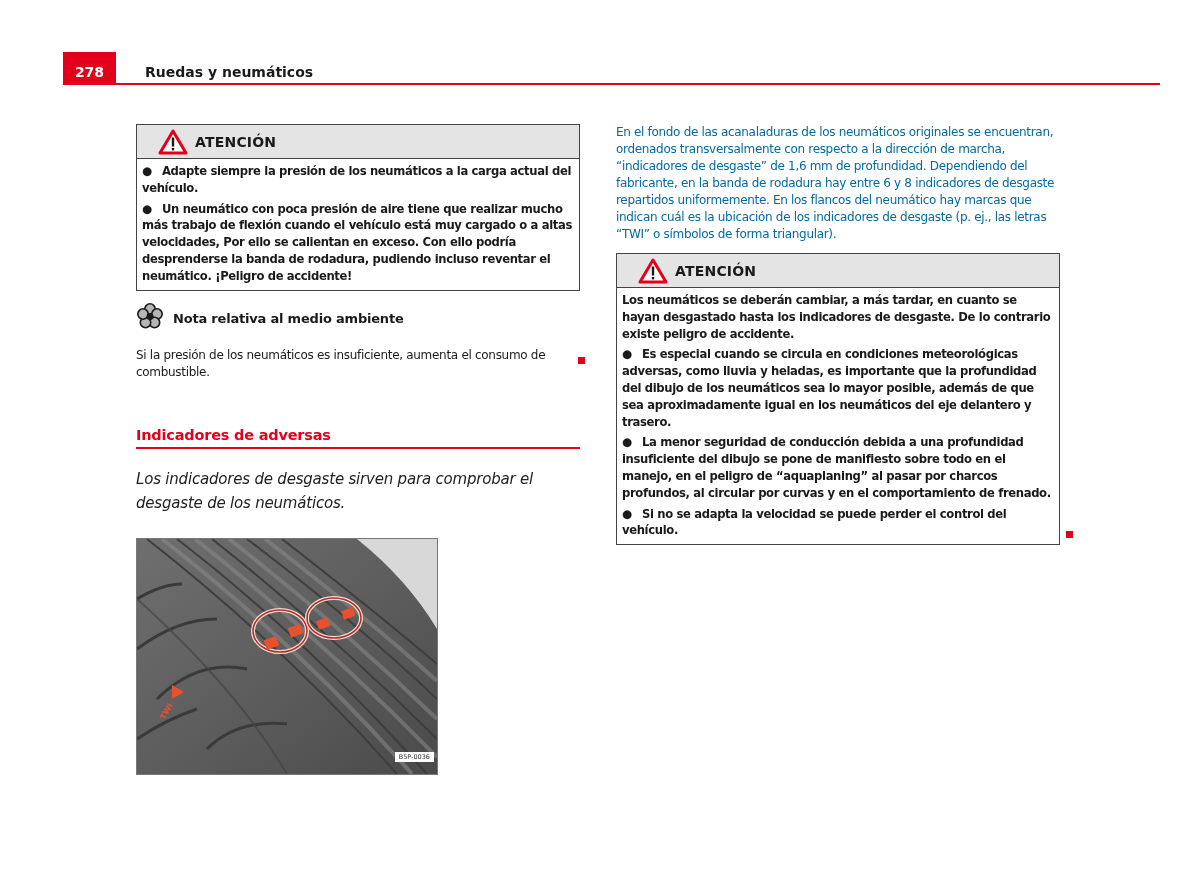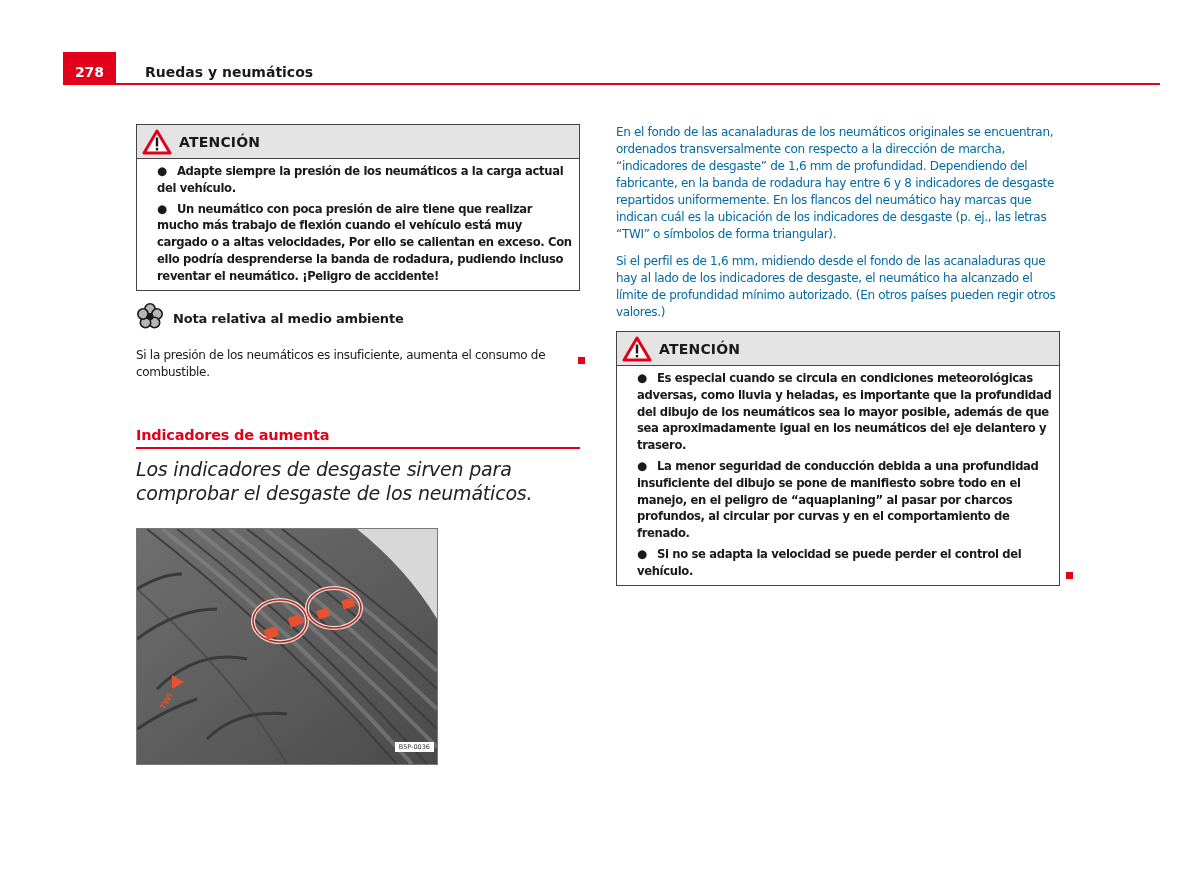--- a/index.html
+++ b/index.html
@@ -18,41 +18,41 @@
       font-family: "DejaVu Sans", sans-serif; color: #1a1a1a;
     }
     .header-rule { position: absolute; left: 0; top: 31px; width: 1097px; height: 2px; background: #e2001a; }
 
     .col-left { position: absolute; left: 136px; top: 124px; width: 444px; }
     .col-right { position: absolute; left: 616px; top: 124px; width: 444px; }
 
     .warn-box { border: 1px solid #444; background: #fff; }
     .warn-head {
       background: #e4e4e4; height: 33px; border-bottom: 1px solid #444; display: flex; align-items: center;
-      padding-left: 5px;
+      padding-left: 21px;
     }
     .warn-icon { width: 30px; height: 26px; display: inline-block; }
     .warn-title { font-weight: bold; font-size: 14px; margin-left: 7px; font-family: "DejaVu Sans", sans-serif; letter-spacing: 0.2px; }
     .warn-body { padding: 4px 5px 5px 5px; font-size: 11.6px; font-weight: bold; line-height: 16.8px; font-family: "DejaVu Sans", sans-serif; letter-spacing: -0.35px; }
-    .warn-body p { margin: 0 0 4px 15px; }
+    .warn-body p { margin: 0 0 4px 0; }
     .warn-body p:last-child { margin-bottom: 0; }
     .bullet { display: inline-block; width: 20px; }
 
     .note { margin-top: 10px; }
     .note-head { display: flex; align-items: center; height: 30px; }
     .flower-icon { width: 28px; height: 28px; display: inline-block; }
     .note-title { font-weight: bold; font-size: 13px; margin-left: 9px; margin-top: 6px; font-family: "DejaVu Sans", sans-serif; letter-spacing: -0.2px; }
     .note-text { font-size: 12px; line-height: 17px; font-family: "DejaVu Sans", sans-serif; letter-spacing: -0.3px; margin-top: 16px; position: relative; }
     .end-mark { position: absolute; width: 7px; height: 7px; background: #e2001a; }
 
     .section-title {
       margin-top: 46px; color: #e2001a; font-weight: bold; font-size: 14.5px; font-family: "DejaVu Sans", sans-serif;
       padding-bottom: 4px; border-bottom: 2px solid #e2001a; letter-spacing: -0.2px;
     }
-    .intro { font-style: italic; font-size: 19px; line-height: 24px; margin-top: 8px; font-family: "DejaVu Sans", sans-serif; letter-spacing: -0.2px; color: #222; }
+    .intro { font-style: italic; font-size: 15px; line-height: 24px; margin-top: 18px; font-family: "DejaVu Sans", sans-serif; letter-spacing: -0.2px; color: #222; }
 
     .figure-wrap { position: relative; margin-top: 23px; height: 237px; }
     .figure { position: absolute; left: 0; top: 0; width: 300px; height: 235px; border: 1px solid #777; overflow: hidden; background: #5d5d5d; }
     .fig-code {
       position: absolute; right: 3px; bottom: 12px; background: #fff; font-size: 6.5px; color: #333;
       padding: 1px 4px; font-family: "DejaVu Sans", sans-serif;
     }
     .caption {
       position: absolute; left: 312px; top: 190px; width: 130px; color: #e2001a; font-weight: bold;
       font-size: 10.5px; line-height: 14.5px; font-family: "DejaVu Sans", sans-serif; letter-spacing: -0.4px;
@@ -104,21 +104,21 @@
         </svg>
       </span>
       <span class="note-title">Nota relativa al medio ambiente</span>
     </div>
     <div class="note-text">
       <span>Si la presión de los neumáticos es insuficiente, aumenta el consumo de combustible.</span>
       <span class="end-mark" style="left: 442px; top: 10px;"></span>
     </div>
   </div>
 
-  <div class="section-title">Indicadores de aumenta</div>
+  <div class="section-title">Indicadores de adversas</div>
   <div class="intro">Los indicadores de desgaste sirven para comprobar el desgaste de los neumáticos.</div>
 
   <div class="figure-wrap">
     <div class="figure">
       <svg width="300" height="235" viewBox="0 0 300 235">
         <defs>
           <linearGradient id="tireg" x1="0" y1="0" x2="1" y2="1">
             <stop offset="0" stop-color="#6f6f6f"></stop>
             <stop offset="0.6" stop-color="#5a5a5a"></stop>
             <stop offset="1" stop-color="#4a4a4a"></stop>
@@ -164,33 +164,33 @@
           <text x="-22" y="4" font-size="8" fill="#e8502f" font-family="DejaVu Sans, sans-serif" font-weight="bold">TWI</text>
         </g>
       </svg>
       <span class="fig-code">B5P-0036</span>
     </div>
   </div>
 </div>
 
 <div class="col-right">
   <p class="para">En el fondo de las acanaladuras de los neumáticos originales se encuentran, ordenados transversalmente con respecto a la dirección de marcha, “indicadores de desgaste” de 1,6 mm de profundidad. Dependiendo del fabricante, en la banda de rodadura hay entre 6 y 8 indicadores de desgaste repartidos uniformemente. En los flancos del neumático hay marcas que indican cuál es la ubicación de los indicadores de desgaste (p. ej., las letras “TWI” o símbolos de forma triangular).</p>
-  <p class="para">Si el perfil es de 1,6 mm, midiendo desde el fondo de las acanaladuras que hay al lado de los indicadores de desgaste, el neumático ha alcanzado el límite de profundidad mínimo autorizado. (En otros países pueden regir otros valores.)</p>
 
   <div class="warn-box warn2">
     <div class="warn-head">
       <span class="warn-icon">
         <svg width="30" height="26" viewBox="0 0 30 26">
           <path d="M15 2 L28 24 L2 24 Z" fill="#fff" stroke="#e2001a" stroke-width="3" stroke-linejoin="round"></path>
           <rect x="13.8" y="8.5" width="2.4" height="9" fill="#1a1a1a"></rect>
           <rect x="13.8" y="19" width="2.4" height="2.4" fill="#1a1a1a"></rect>
         </svg>
       </span>
       <span class="warn-title">ATENCIÓN</span>
     </div>
     <div class="warn-body">
+      <p>Los neumáticos se deberán cambiar, a más tardar, en cuanto se hayan desgastado hasta los indicadores de desgaste. De lo contrario existe peligro de accidente.</p>
       <p><span class="bullet">●</span><span>Es especial cuando se circula en condiciones meteorológicas adversas, como lluvia y heladas, es importante que la profundidad del dibujo de los neumáticos sea lo mayor posible, además de que sea aproximadamente igual en los neumáticos del eje delantero y trasero.</span></p>
       <p><span class="bullet">●</span><span>La menor seguridad de conducción debida a una profundidad insuficiente del dibujo se pone de manifiesto sobre todo en el manejo, en el peligro de “aquaplaning” al pasar por charcos profundos, al circular por curvas y en el comportamiento de frenado.</span></p>
       <p><span class="bullet">●</span><span>Si no se adapta la velocidad se puede perder el control del vehículo.</span></p>
     </div>
     <span class="end-mark" style="right: -14px; bottom: 6px;"></span>
   </div>
 </div>
 
 </body></html>

